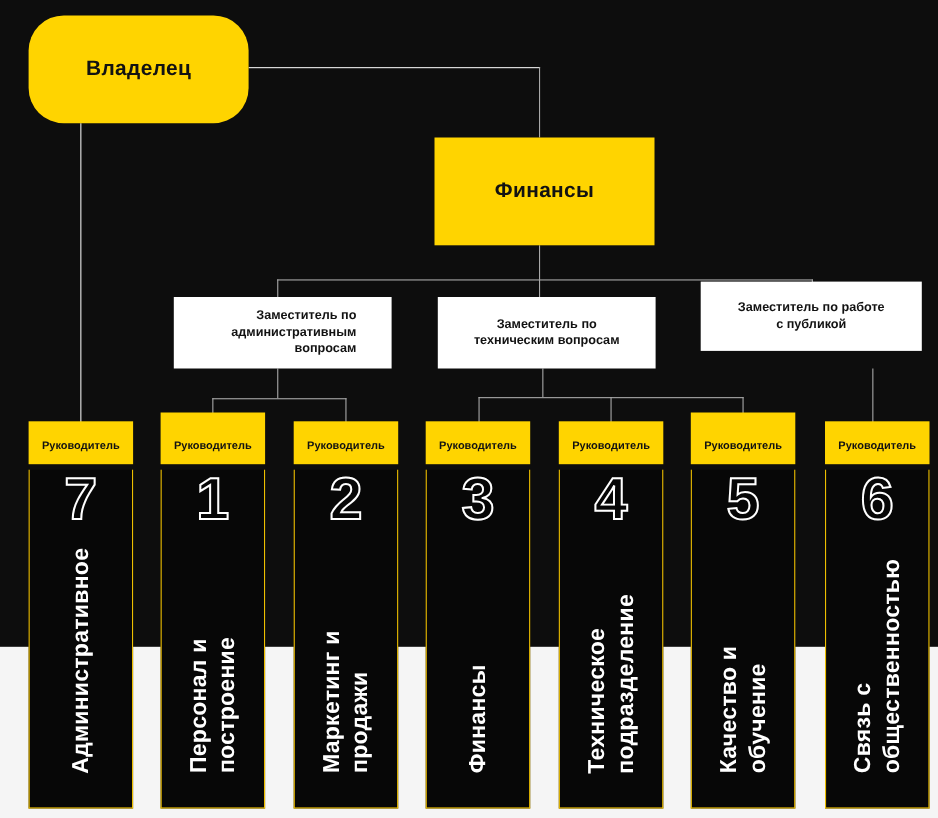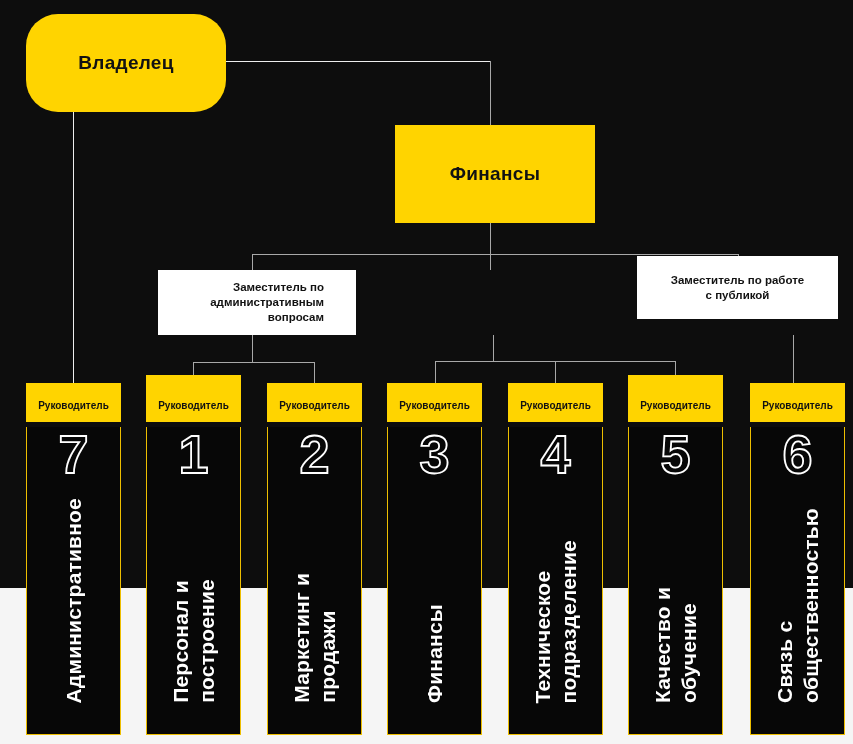--- a/index.html
+++ b/index.html
@@ -89,20 +89,23 @@
   <div class="ybox" style="left:26px;top:14px;width:200px;height:98px;border-radius:32px;">
     <span>Владелец</span>
   </div>
   <div class="ybox" style="left:395px;top:125px;width:200px;height:98px;">
     <span>Финансы</span>
   </div>
 
   <div class="wbox" style="left:158px;top:270px;width:198px;height:65px;text-align:right;">
     <span>Заместитель по административным вопросам</span>
   </div>
+  <div class="wbox" style="left:398px;top:270px;width:198px;height:65px;">
+    <span>Заместитель по техническим вопросам</span>
+  </div>
   <div class="wbox" style="left:637px;top:256px;width:201px;height:63px;">
     <span>Заместитель по работе с публикой</span>
   </div>
 
   <div class="col" style="left:26px;top:383px;">
     <div class="role-head" style="height:39px;">
       <div class="role-text">Руководитель</div>
     </div>
     <div class="body" style="height:308px;">
       <div class="num">7</div>

